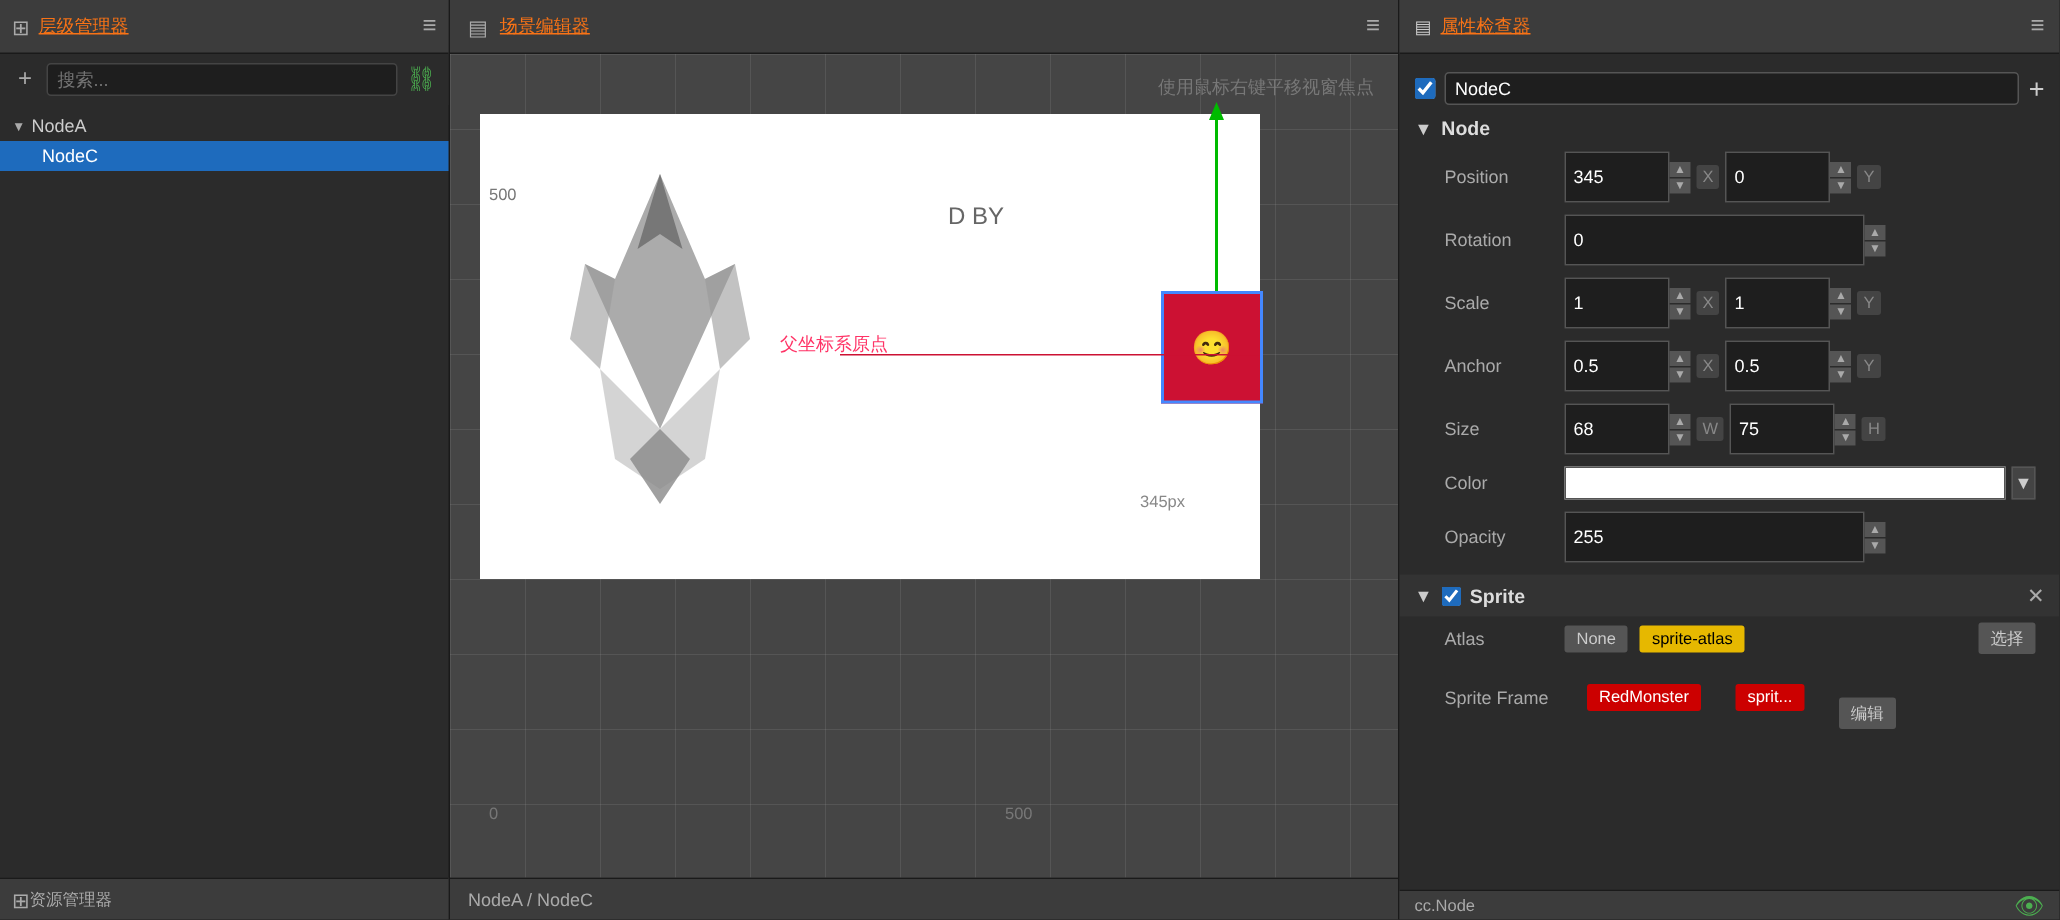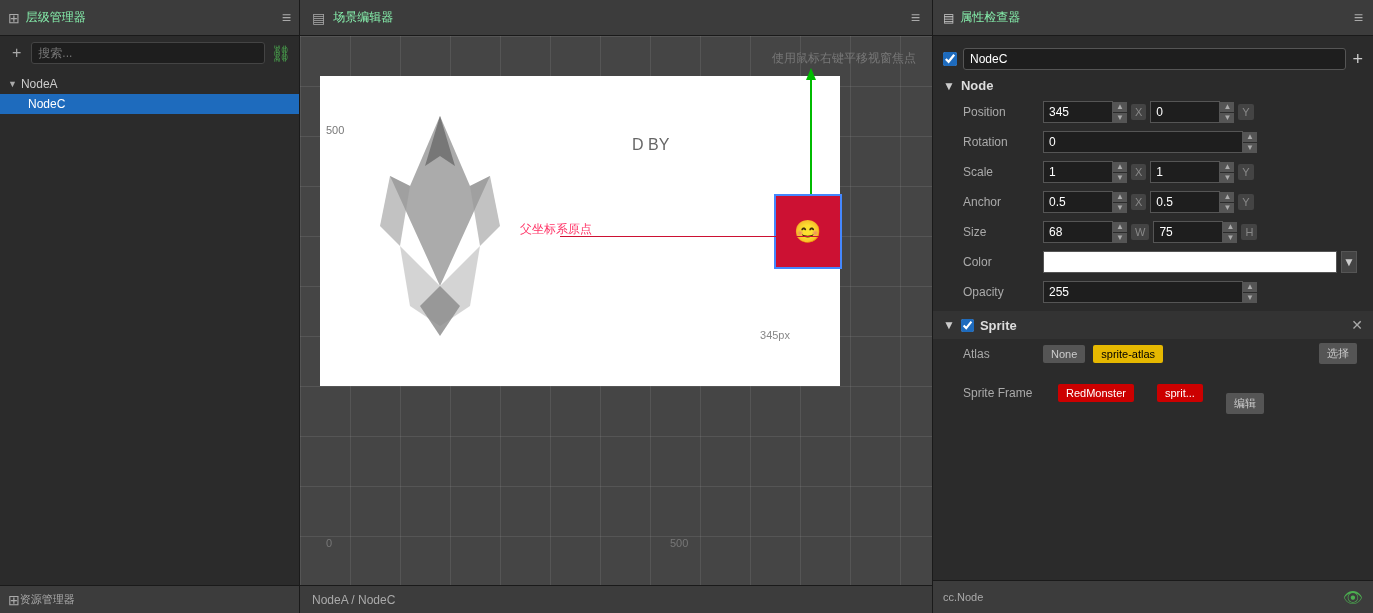--- a/index.html
+++ b/index.html
@@ -31,22 +31,23 @@
       padding: 0 8px;
       border-bottom: 1px solid #1a1a1a;
       justify-content: space-between;
     }
     .panel-header-left {
       display: flex;
       align-items: center;
       gap: 6px;
     }
     .panel-title {
-      color: #86efac;
-      font-size: 12px;
+      color: #f97316;
+      font-size: 12px;
+      text-decoration: underline;
     }
     .panel-icon {
       color: #aaa;
       font-size: 14px;
     }
     .panel-menu-icon {
       color: #aaa;
       font-size: 16px;
       cursor: pointer;
     }
@@ -297,21 +298,21 @@
       flex: 1;
     }
     .prop-input {
       background: #1e1e1e;
       border: 1px solid #555;
       color: #fff;
       padding: 2px 5px;
       font-size: 12px;
       outline: none;
       width: 70px;
-      height: 22px;
+      height: 34px;
     }
     .prop-input-wide {
       width: 200px;
     }
     .axis-label {
       color: #888;
       font-size: 11px;
       background: #444;
       padding: 2px 4px;
       border-radius: 2px;
@@ -437,21 +438,21 @@
       font-size: 11px;
       cursor: pointer;
       border-radius: 2px;
       margin-top: 21px;
     }
     .prop-body::-webkit-scrollbar { width: 6px; }
     .prop-body::-webkit-scrollbar-track { background: #2b2b2b; }
     .prop-body::-webkit-scrollbar-thumb { background: #555; border-radius: 3px; }
 
     .cc-node-footer {
-      height: 33px;
+      height: 20px;
       background: #3c3c3c;
       border-top: 1px solid #1a1a1a;
       display: flex;
       align-items: center;
       padding: 0 10px;
       justify-content: space-between;
     }
     .cc-node-text {
       color: #aaa;
       font-size: 11px;

